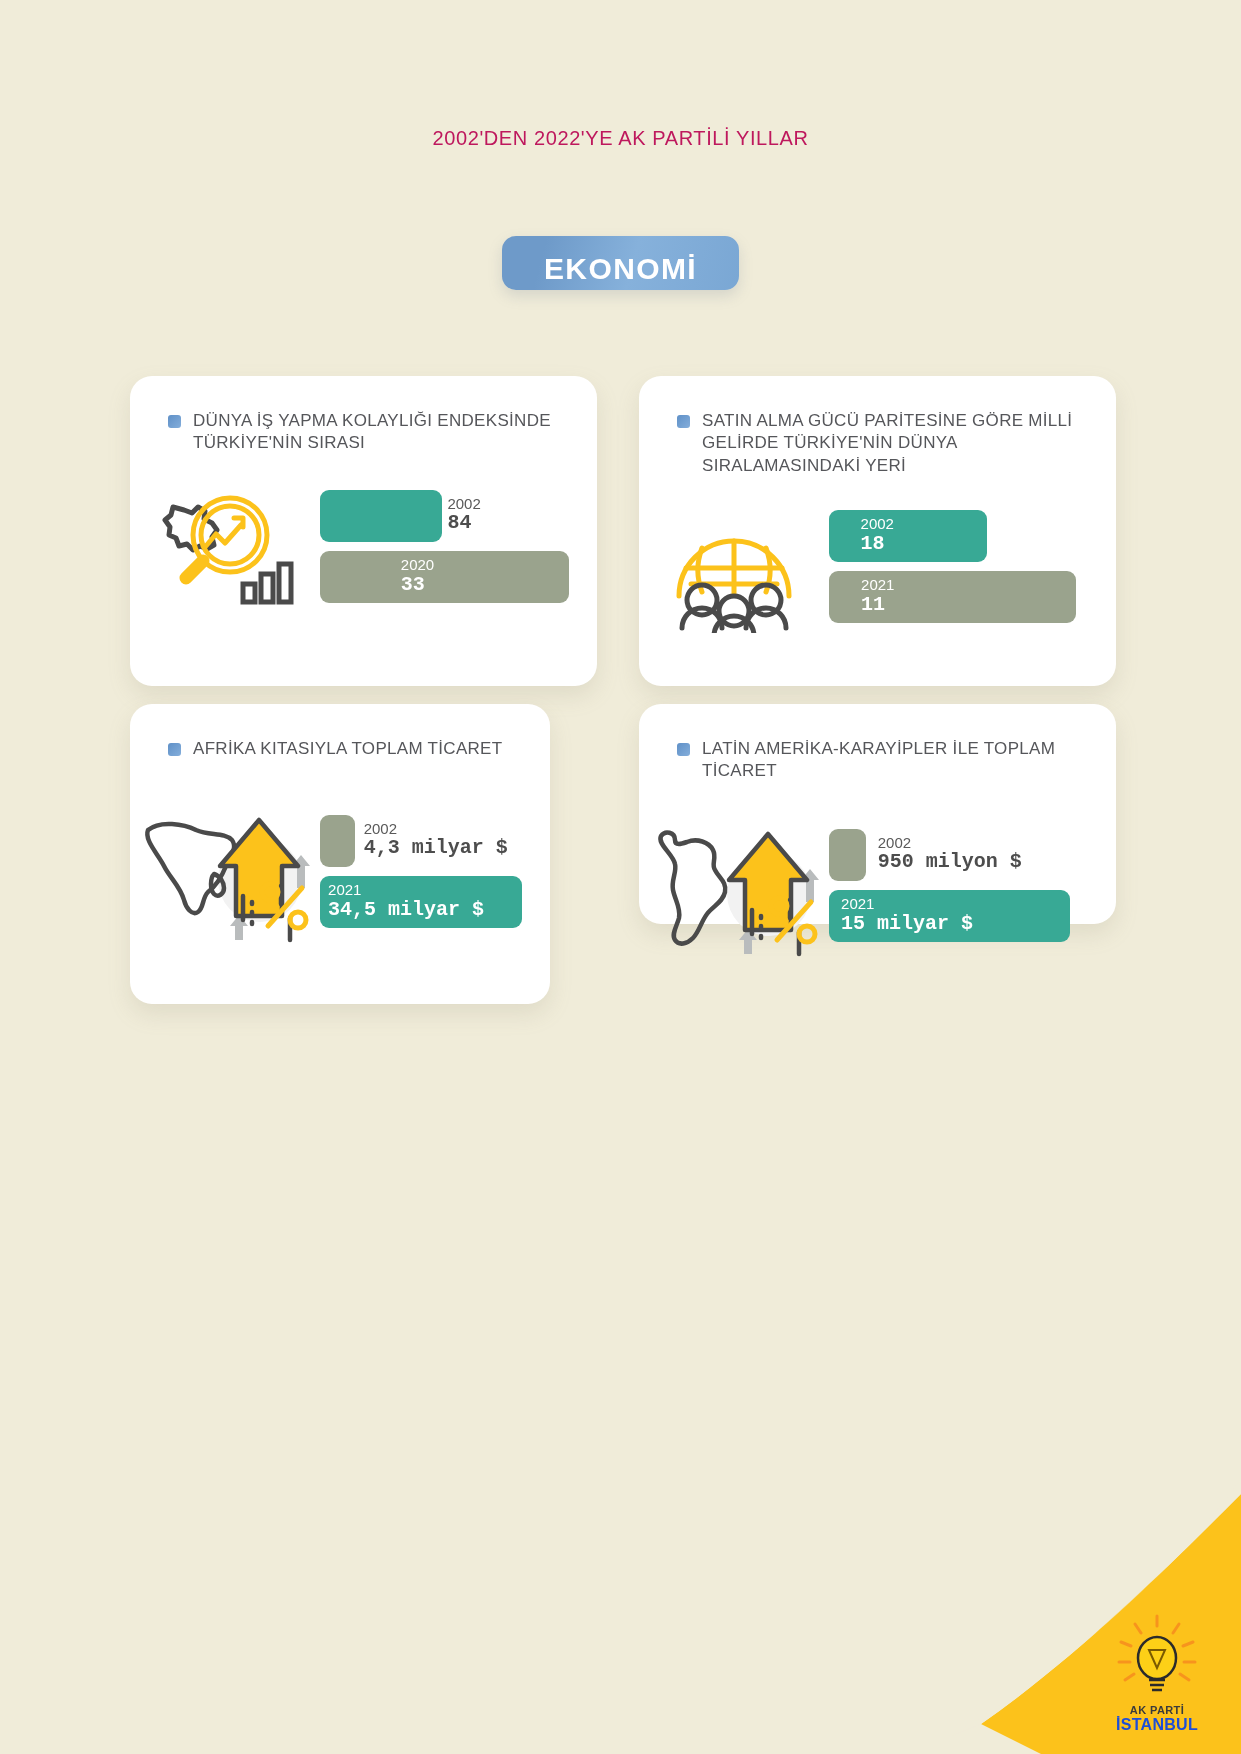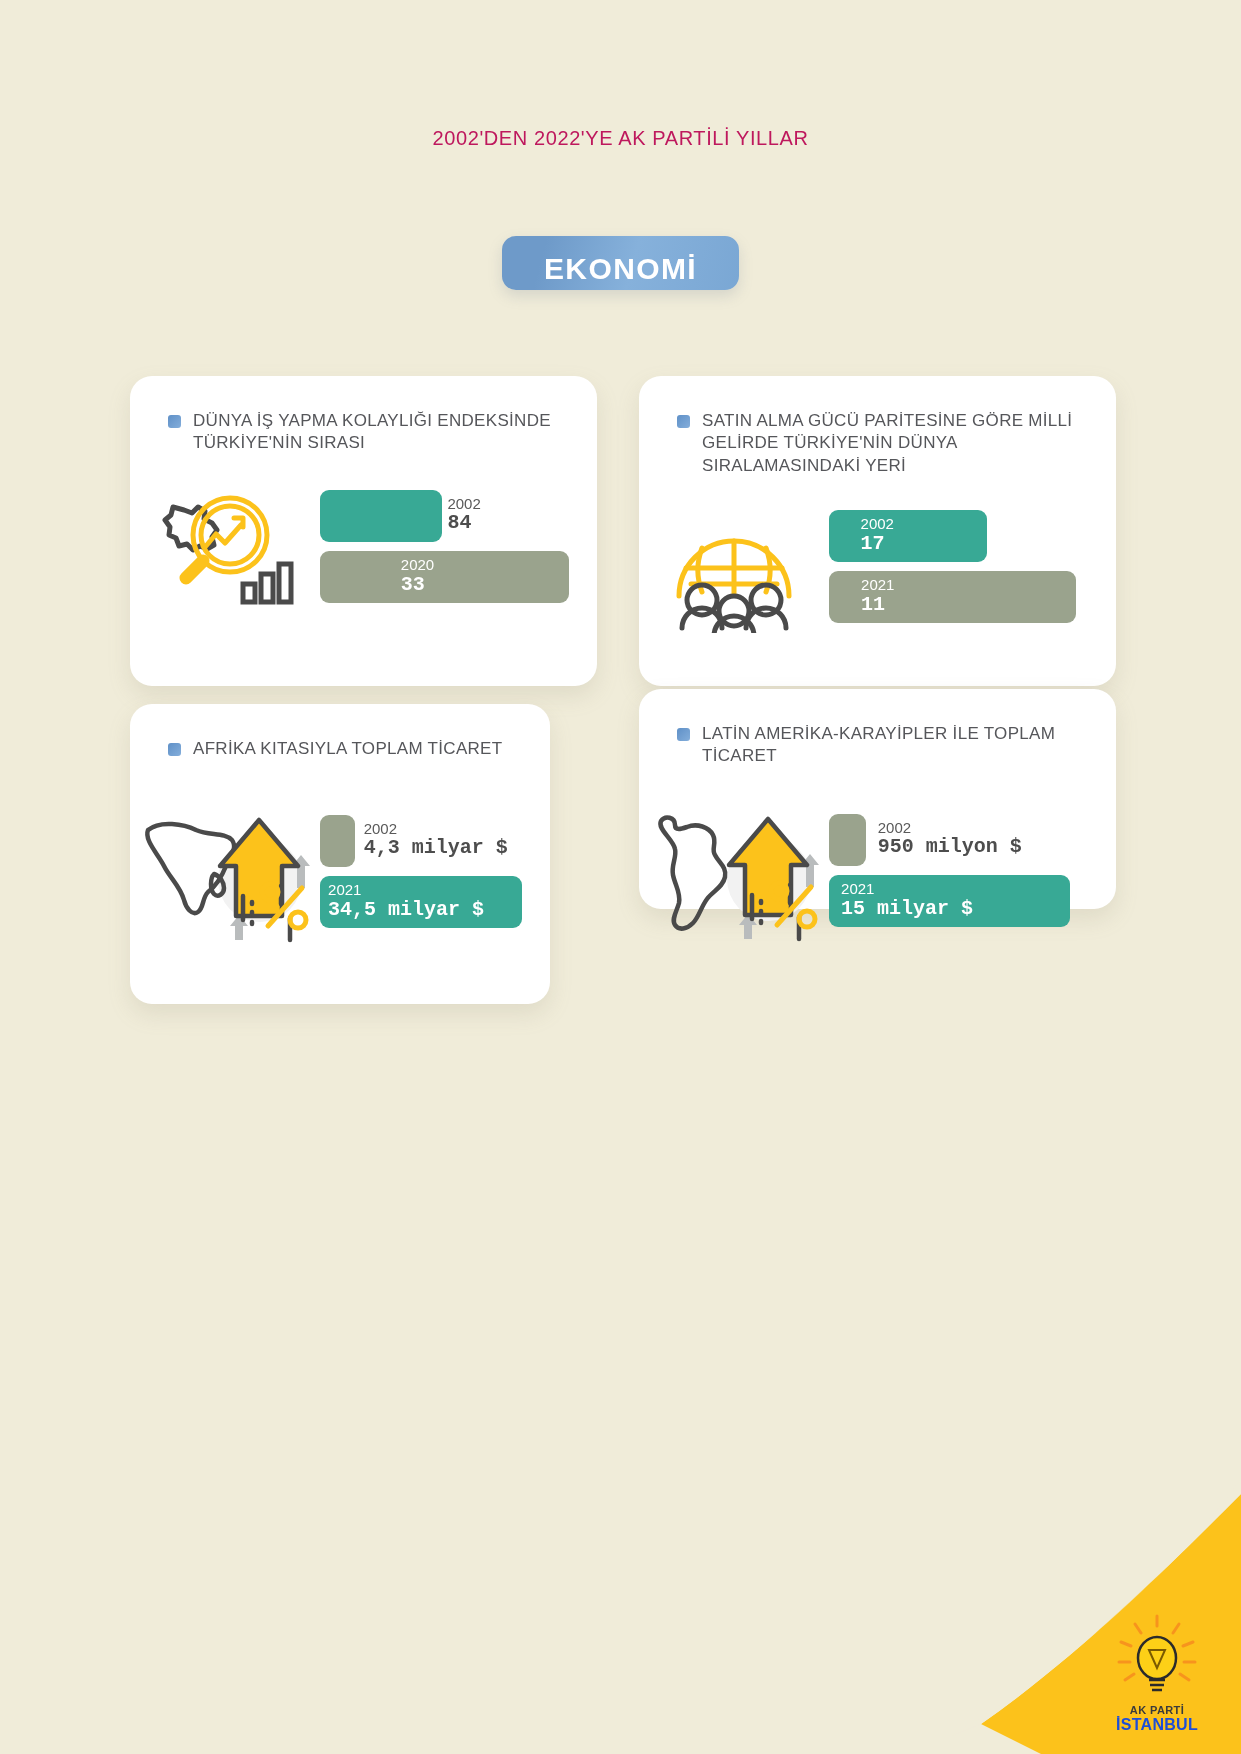--- a/index.html
+++ b/index.html
@@ -33,21 +33,21 @@
   
   .card {
     position:absolute;
     background:#ffffff;
     border-radius:22px;
     box-shadow:0 10px 22px rgba(150,145,120,0.18);
   }
   #card-0 { left:130px; top:376px;  width:467px; height:310px; }
   #card-1 { left:639px; top:376px;  width:477px; height:310px; }
   #card-2 { left:130px; top:704px;  width:420px; height:300px; }
-  #card-3 { left:639px; top:689px;  width:477px; height:220px; }
+  #card-3 { left:639px; top:704px;  width:477px; height:220px; }
 
   .card-head {
     position:absolute; left:38px; top:34px; right:26px;
     display:flex; align-items:flex-start; gap:12px;
   }
   .bullet {
     width:13px; height:13px; border-radius:3px; margin-top:5px; flex:none;
     background:linear-gradient(135deg,#5f90c7,#84aedb);
   }
   .card-title {
@@ -168,21 +168,21 @@
             <circle cx="70" cy="103" r="15" fill="#ffffff"></circle>
             <path d="M50 128 a20 20 0 0 1 40 0" stroke-linecap="round"></path>
           </g>
         </svg>
       </div>
       <div class="bars">
         <div class="bar-row">
           <div class="bar teal" style="width:55%;">
             <div class="lbl inside" style="padding-left:20%;">
               <div class="yr">2002</div>
-              <div class="val">17</div>
+              <div class="val">18</div>
             </div>
           </div>
         </div>
         <div class="bar-row">
           <div class="bar gray" style="width:86%;">
             <div class="lbl inside" style="padding-left:13%;">
               <div class="yr">2021</div>
               <div class="val">11</div>
             </div>
           </div>

